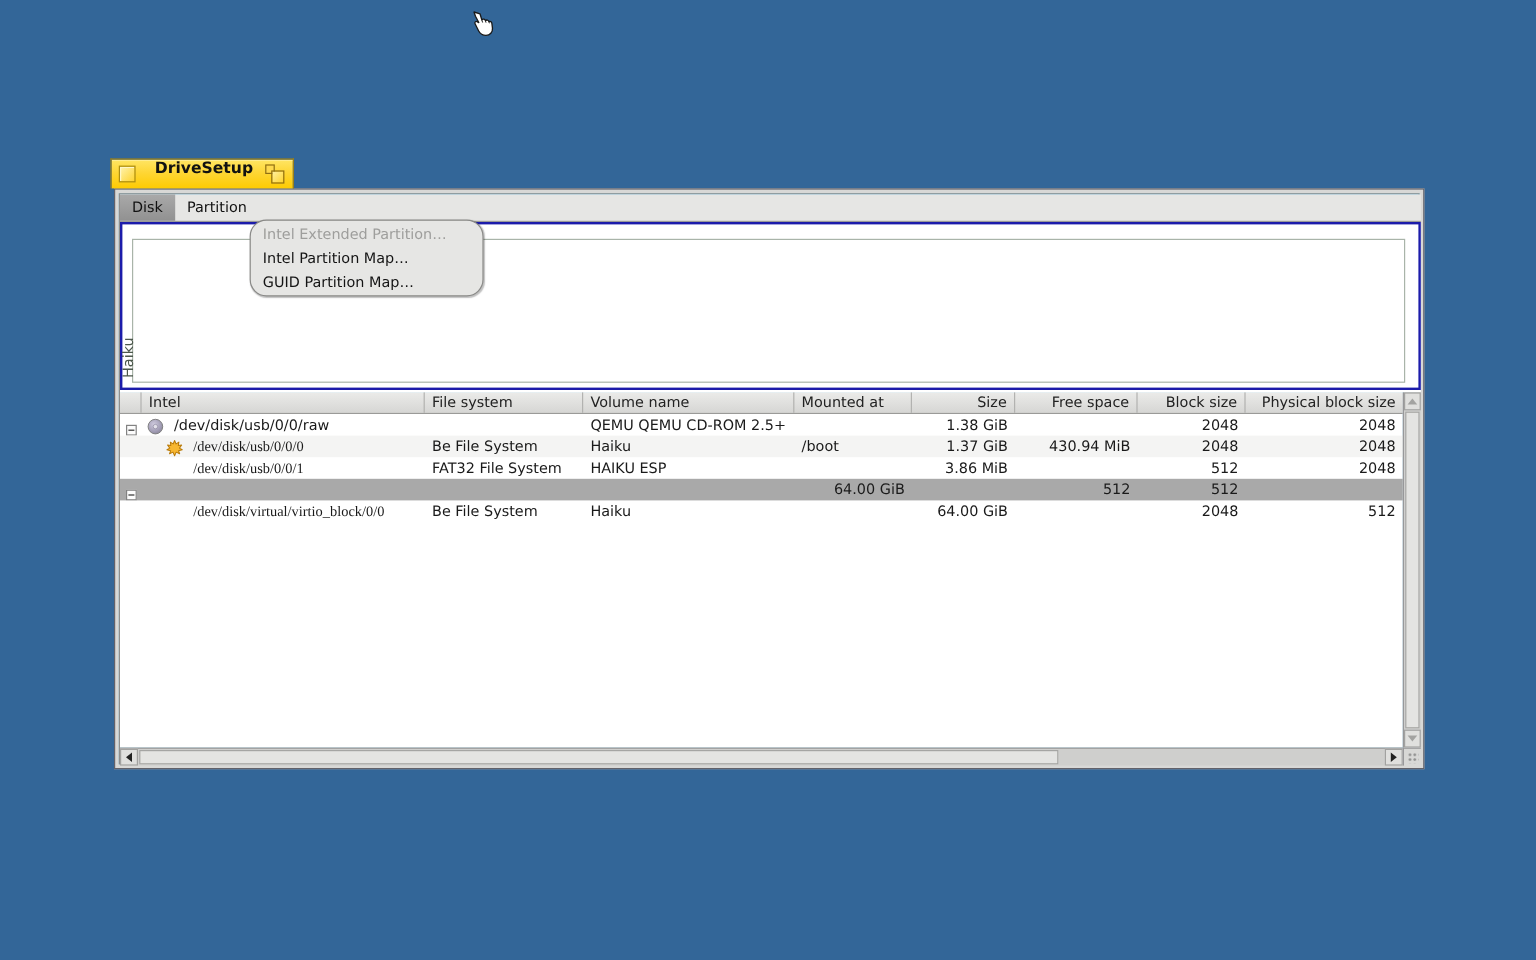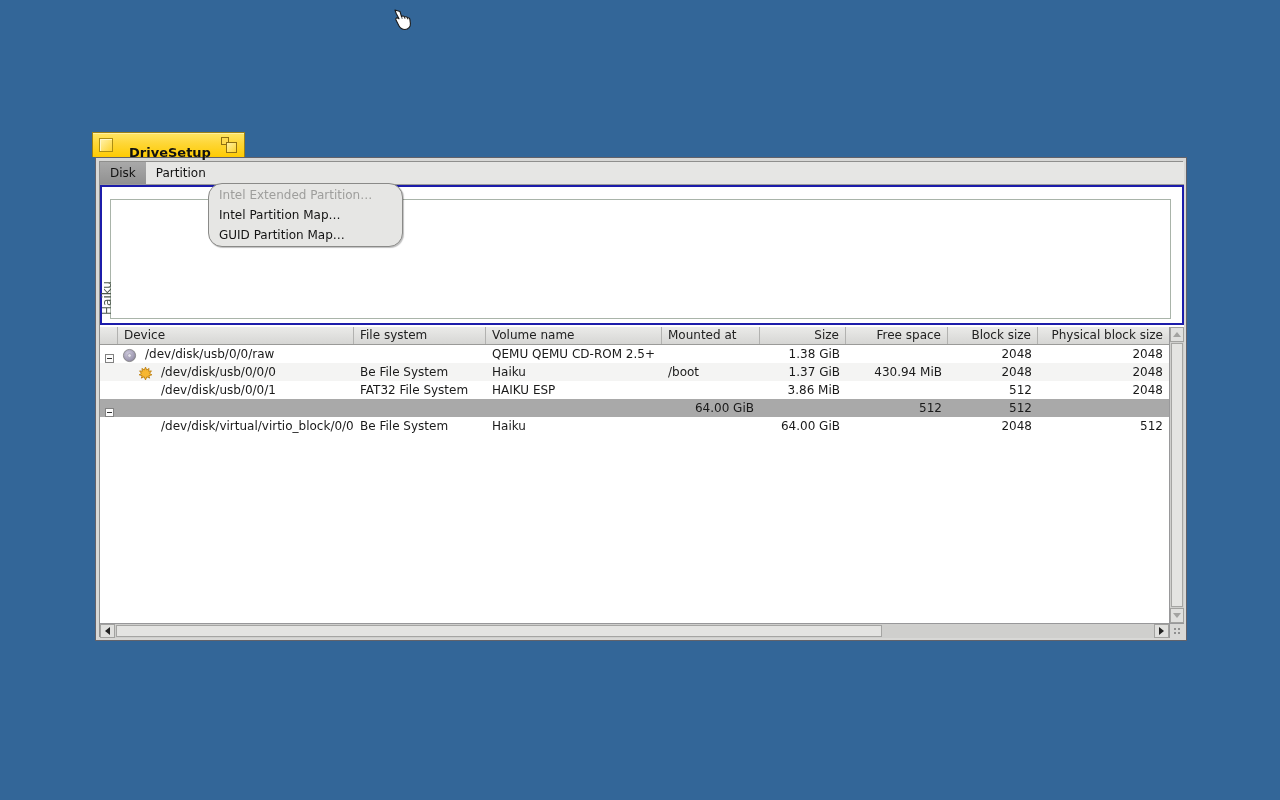--- a/index.html
+++ b/index.html
@@ -9,21 +9,21 @@
   .desktop { position:absolute; left:0; top:0; width:1280px; height:800px; background:#336698; }
 
   
   .tab { position:absolute; left:92px; top:132px; width:153px; height:25px;
          background:linear-gradient(180deg,#ffe564 0%,#fed635 45%,#fecb02 100%);
          border:1px solid #9c8016; border-bottom:none;
          box-shadow:inset 0 1px 0 #fff0a0; display:flex; align-items:center; z-index:5; }
   .close-btn { position:absolute; left:6px; top:5px; width:14px; height:14px;
          background:linear-gradient(135deg,#fff3b0,#fed430);
          border:1px solid #ab8d13; box-shadow:inset 1px 1px 0 #fff7c8; }
-  .tab-title { position:absolute; left:36px; top:12px; font-weight:bold; font-size:13px; color:#111; }
+  .tab-title { position:absolute; left:36px; top:0; font-weight:bold; font-size:13px; color:#111; }
   .zoom-btn { position:absolute; right:6px; top:4px; width:17px; height:17px; }
   .zoom-btn .sq-back { position:absolute; left:0; top:0; width:8px; height:8px;
          background:#fed94e; border:1px solid #8f6f12; }
   .zoom-btn .sq-front { position:absolute; left:5px; top:5px; width:11px; height:11px;
          background:linear-gradient(135deg,#fff0a0,#fed430); border:1px solid #8f6f12; }
 
   
   .window { position:absolute; left:95px; top:157px; width:1092px; height:484px;
             background:#d8d8d6; border:1px solid #62626a; z-index:4; }
   .winbody { position:absolute; left:3px; top:3px; right:3px; bottom:3px;
@@ -55,21 +55,21 @@
   .trow { height:18px; }
   .trow > div { height:18px; line-height:18px; padding:0 6px; overflow:hidden; white-space:nowrap;align-items:flex-end; }
   .trow.alt { background:#f4f4f3; }
   .trow.selected { background:#a9a9a9; }
   .c-exp { display:flex; align-items:center; justify-content:center; padding:0 !important; }
   .expander { width:9px; height:9px; border:1px solid #828282; background:#fcfcfc;
               position:relative; display:inline-block; }
   .expander::after { content:""; position:absolute; left:1px; right:1px; top:3px; height:1px; background:#333; }
   .c-dev { display:flex; align-items:center; }
   .lvl1 .c-dev { padding-left:4px !important; }
-  .lvl2 .c-dev { padding-left:20px !important; }
+  .lvl2 .c-dev { padding-left:20px !important;font-family:Liberation Serif, serif; }
   .rowicon { width:15px; height:15px; margin-right:8px; flex:0 0 15px; }
 
   
   .vscroll { position:absolute; left:1069px; top:165px; width:15px; height:296px;
              background:#cfcfcd; border-left:1px solid #98989a; }
   .hscroll { position:absolute; left:0; top:461px; width:1069px; height:15px;
              background:#cfcfcd; border-top:1px solid #98989a; }
   .sb-btn { position:absolute; background:#e0e0de; border:1px solid #a2a2a0;
             display:flex; align-items:center; justify-content:center; }
   .vscroll .sb-btn { left:0; width:14px; height:15px; }
@@ -138,21 +138,21 @@
         <div class="disk-box">
           <div class="part-box">
             <span class="vlabel">Haiku</span>
           </div>
         </div>
       </div>
 
       <div class="table">
         <div class="tgrid thead">
           <div></div>
-          <div>Device</div>
+          <div>Intel</div>
           <div>File system</div>
           <div>Volume name</div>
           <div>Mounted at</div>
           <div class="num">Size</div>
           <div class="num">Free space</div>
           <div class="num">Block size</div>
           <div class="num">Physical block size</div>
         </div>
 
         <div class="tgrid trow lvl1">

